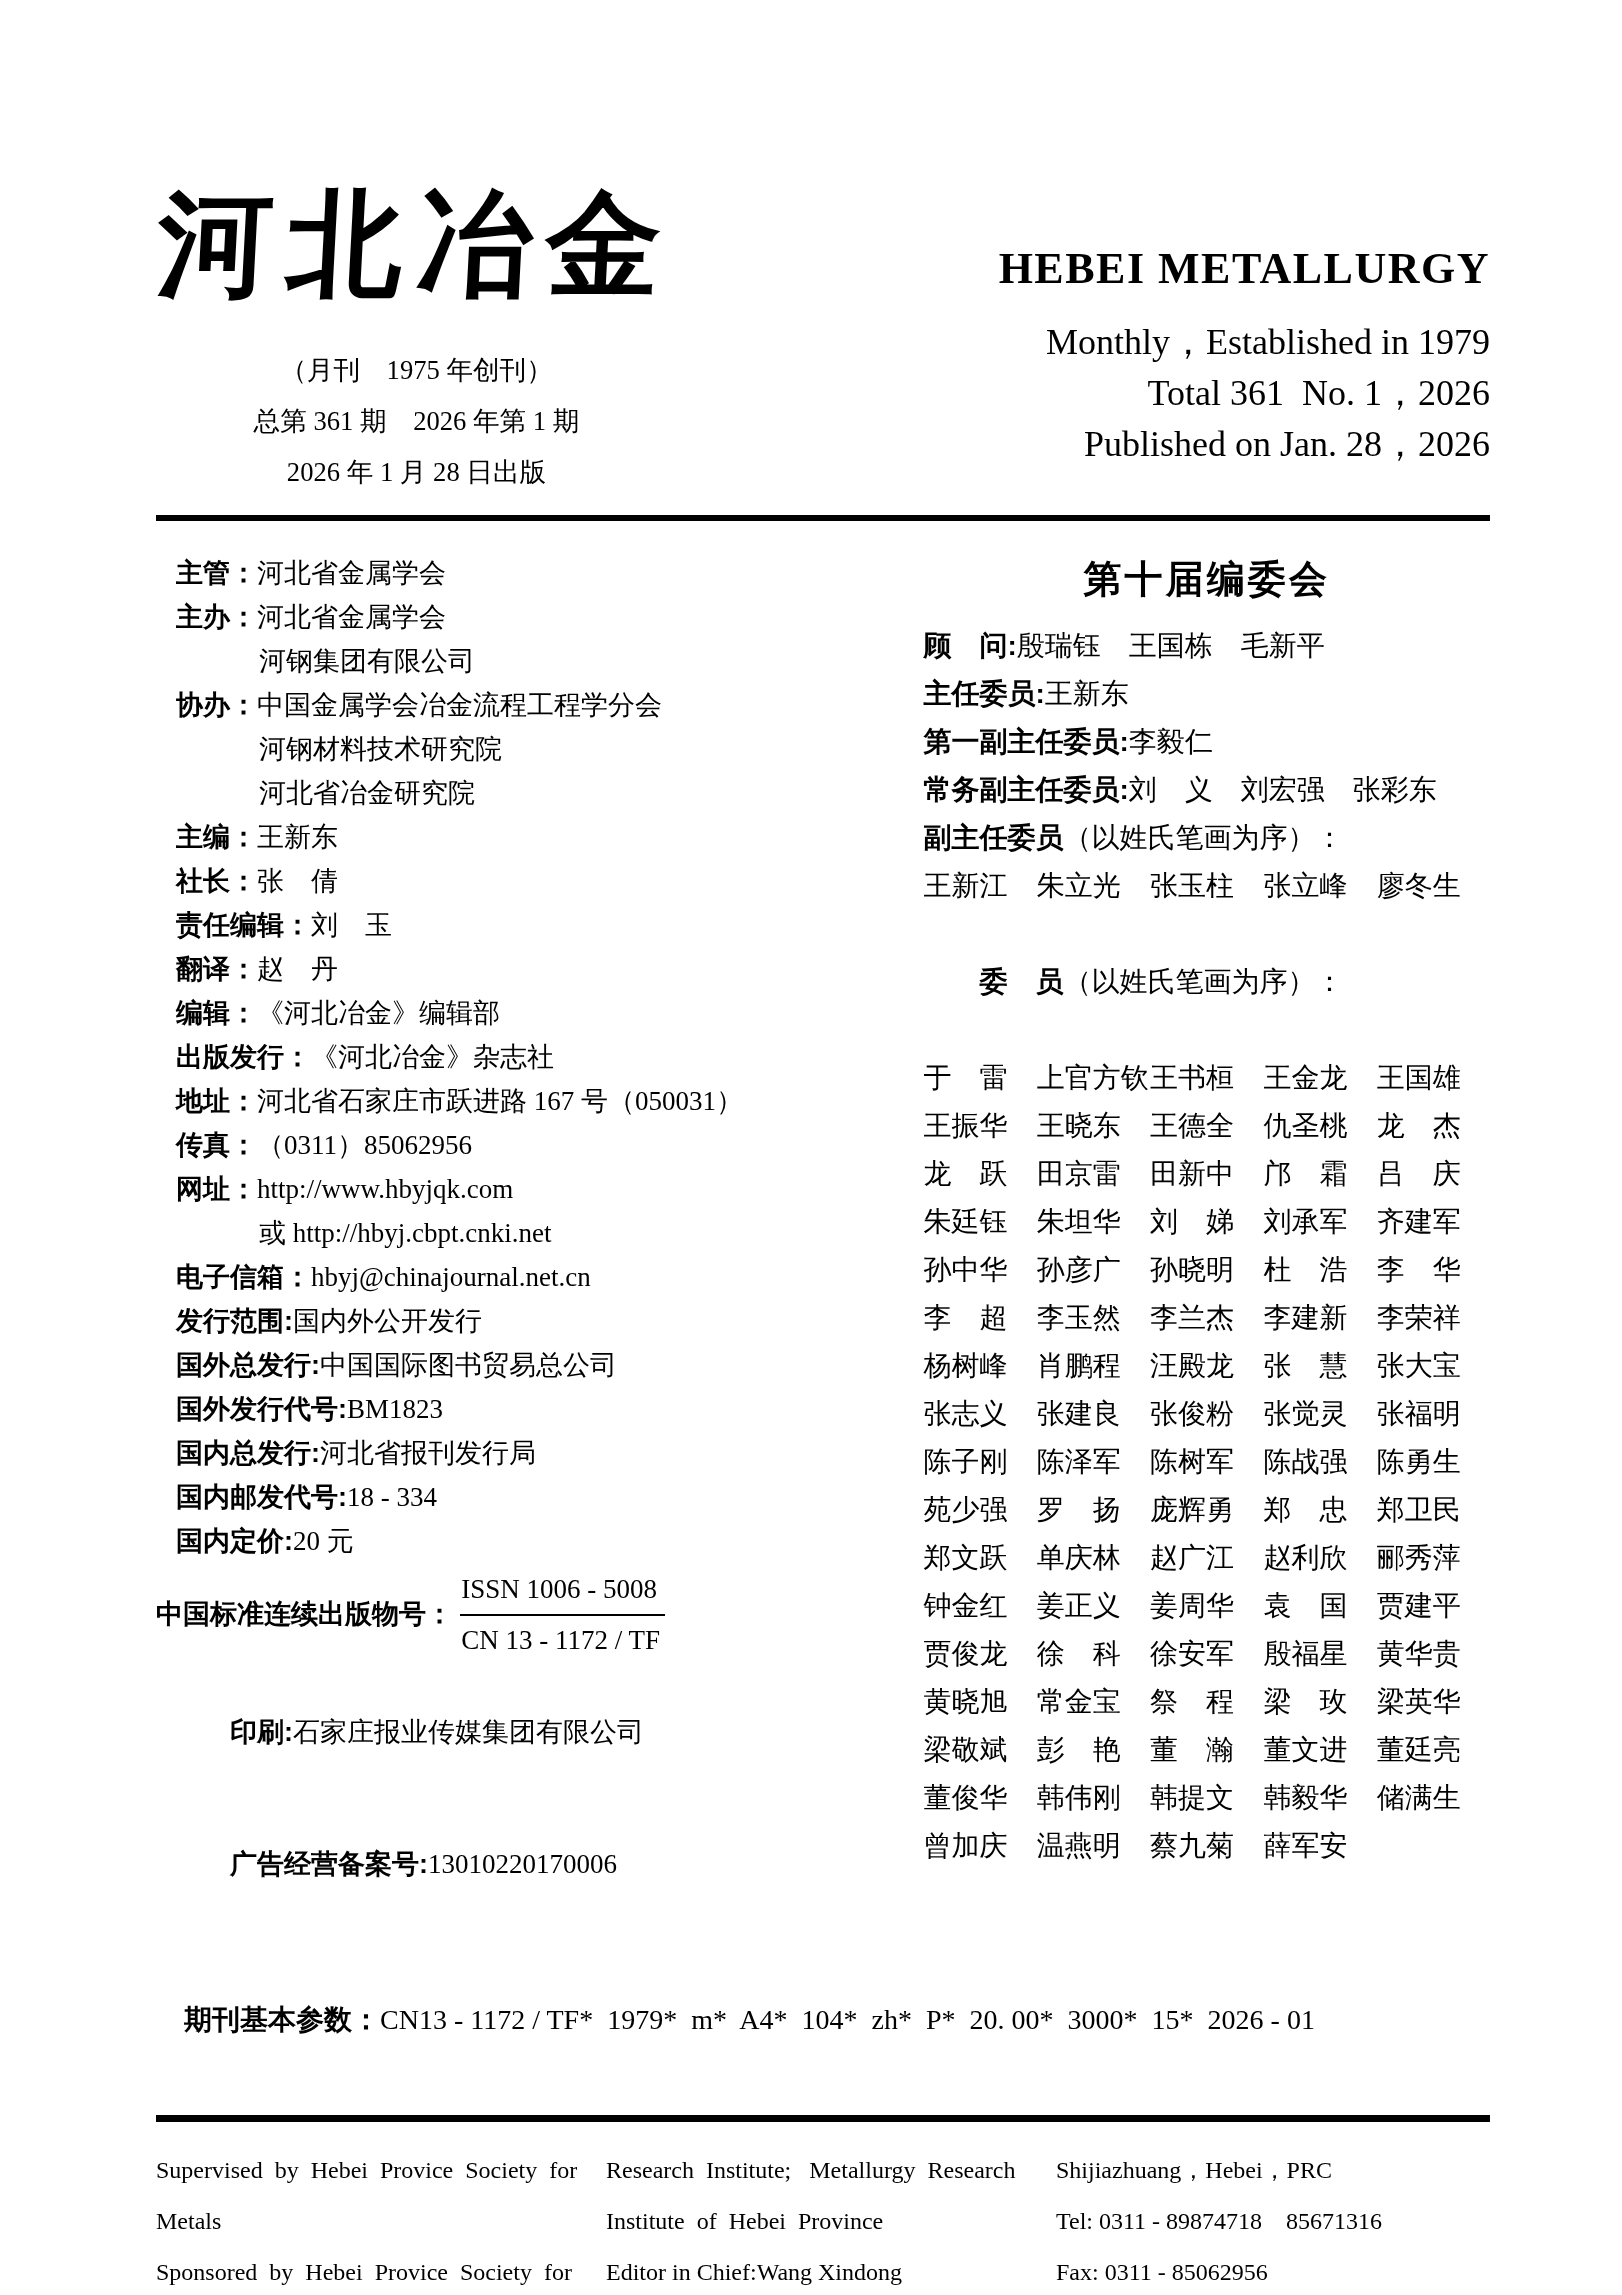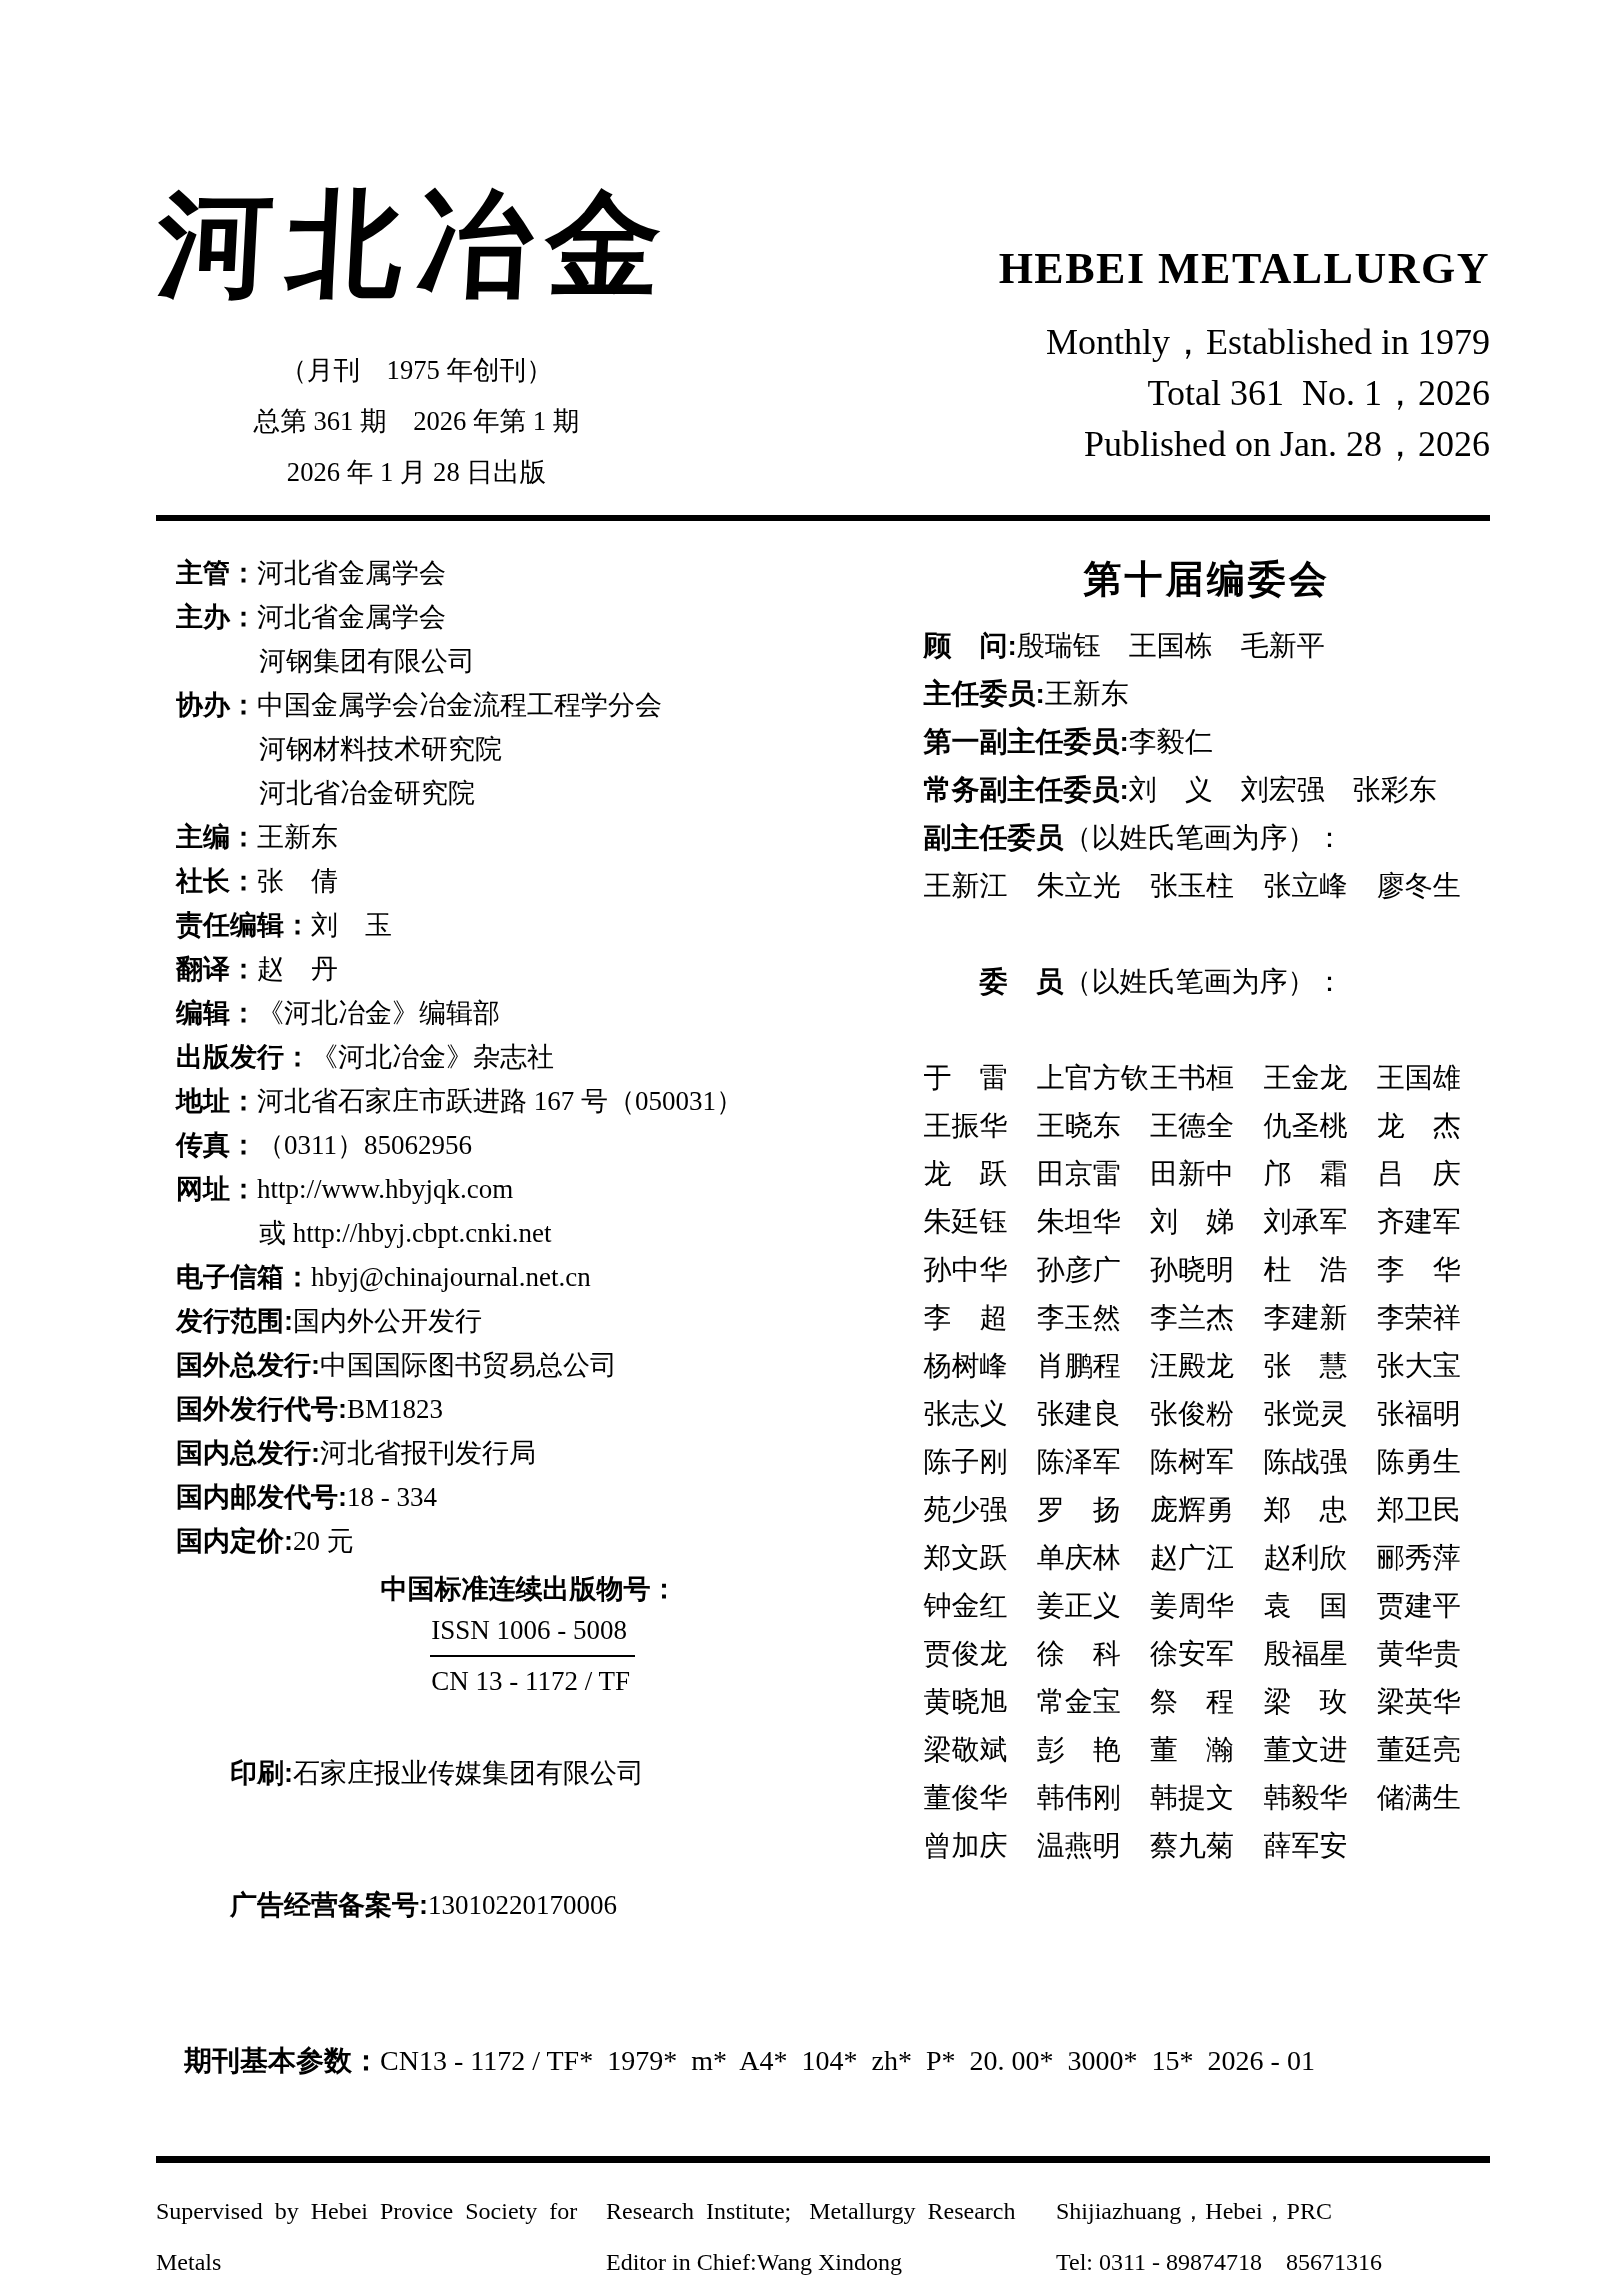--- a/index.html
+++ b/index.html
@@ -31,21 +31,21 @@
 
   .rule{background:#000;height:6.1px;margin:17.4px 133px 0 156px;}
   .rule2{height:7.2px;margin-top:18.4px;}
 
   
   .main{display:flex;padding:30px 133px 0 156px;}
   .left-col{width:746px;font-size:27px;}
   .info-row{line-height:44px;white-space:pre-wrap;margin-left:20px;}
   .info-row .label{font-size:27px;}
   .indent{padding-left:83px;}
-  .issn-row{display:flex;align-items:center;line-height:41px;margin:5.1px 0;flex-direction:column;}
+  .issn-row{display:flex;align-items:center;line-height:41px;margin:5.1px 0;}
   .frac{display:inline-block;margin-left:7.2px;text-align:left;font-size:27px;}
   .frac .top{display:block;border-bottom:2.6px solid #000;padding:0 5.1px 4.1px 1px;}
   .frac .bot{display:block;padding:4.1px 5.1px 0 1px;}
 
   .right-col{flex:1;padding-left:21.5px;font-size:28px;}
   .c-title{text-align:center;font-size:38px;line-height:57px;margin-bottom:13.3px;letter-spacing:3.1px;}
   .c-row{line-height:48px;white-space:pre-wrap;}
   .m-row{display:flex;line-height:48px;}
   .m-cell{width:20%;white-space:pre;}
 
@@ -282,20 +282,21 @@
   <div class="rule rule2"></div>
 
   <div class="en-footer">
     <div class="f-col">
         <div class="f-line song">Supervised  by  Hebei  Provice  Society  for</div>
         <div class="f-line song">Metals</div>
         <div class="f-line song">Sponsored  by  Hebei  Provice  Society  for</div>
       </div>
     <div class="f-col">
         <div class="f-line song">Research  Institute;   Metallurgy  Research</div>
+        <div class="f-line song">Institute  of  Hebei  Province</div>
         <div class="f-line song">Editor in Chief:Wang Xindong</div>
       </div>
     <div class="f-col">
         <div class="f-line song">Shijiazhuang，Hebei，PRC</div>
         <div class="f-line song">Tel: 0311 - 89874718    85671316</div>
         <div class="f-line song">Fax: 0311 - 85062956</div>
       </div>
   </div>
 
 </div>

